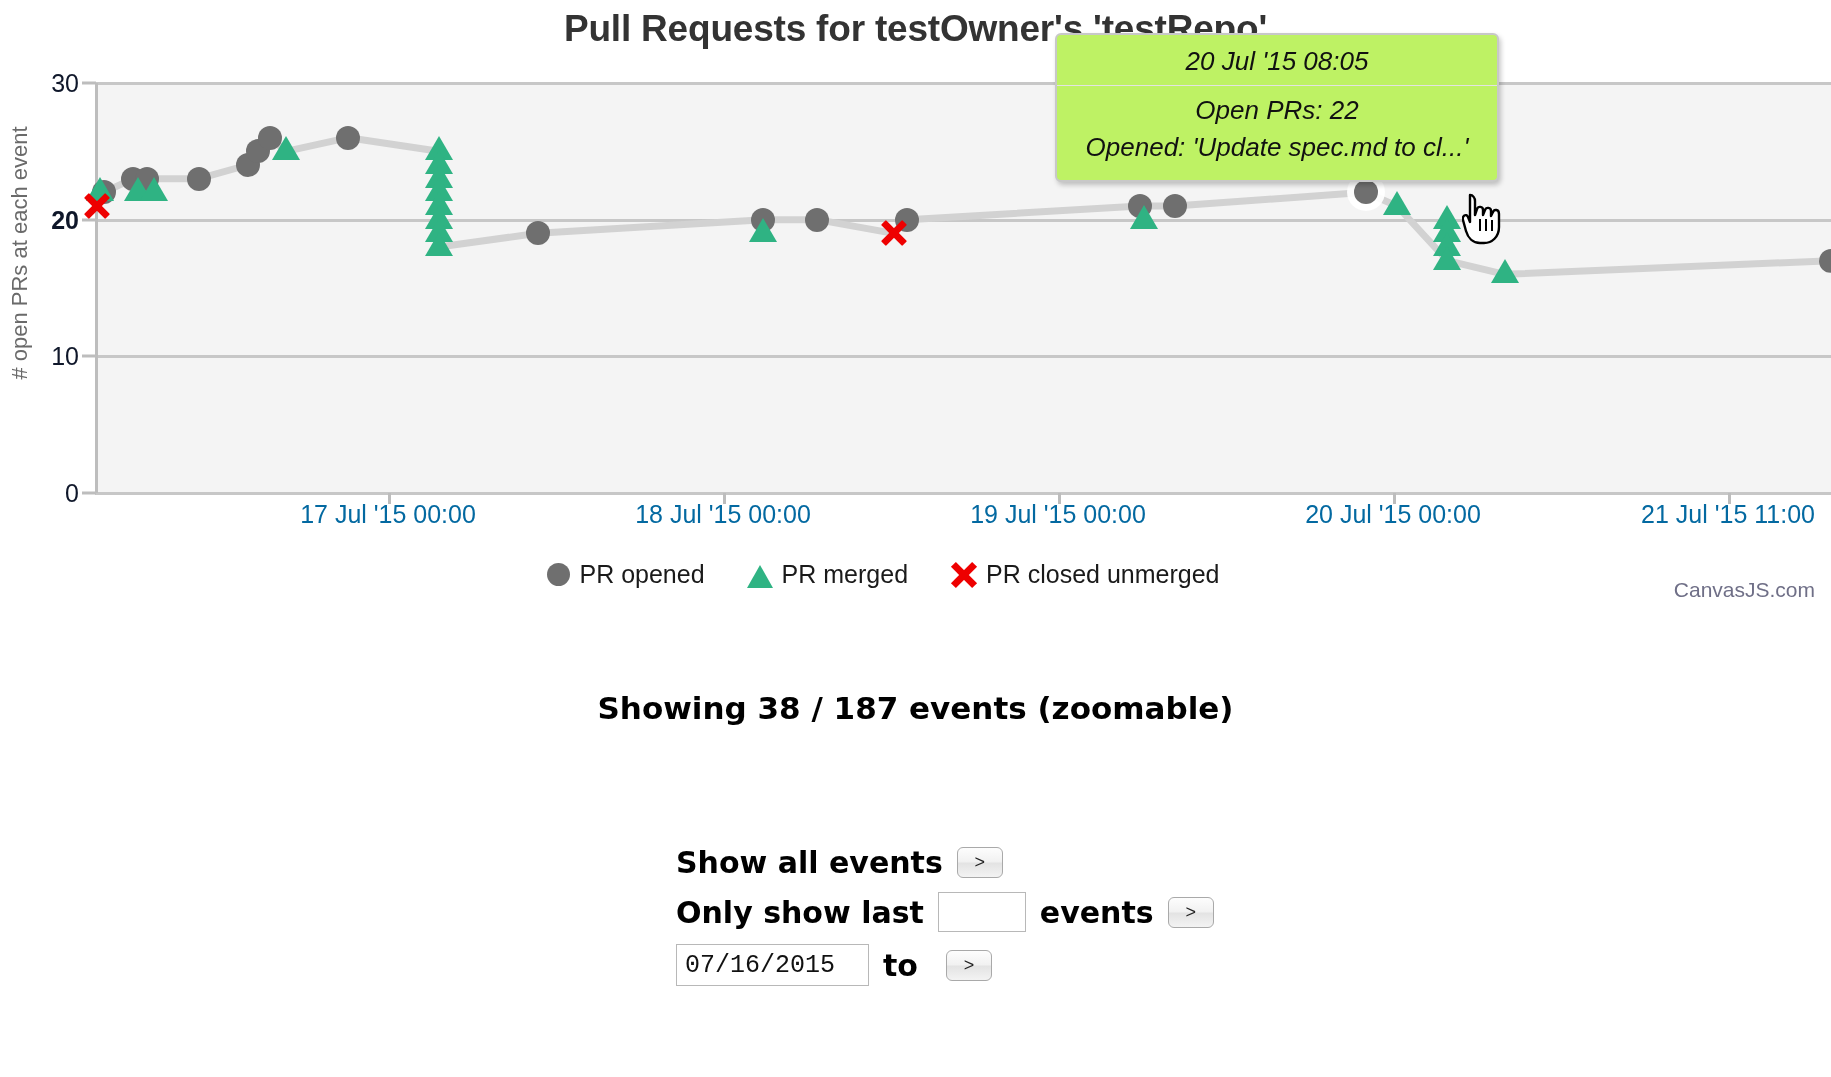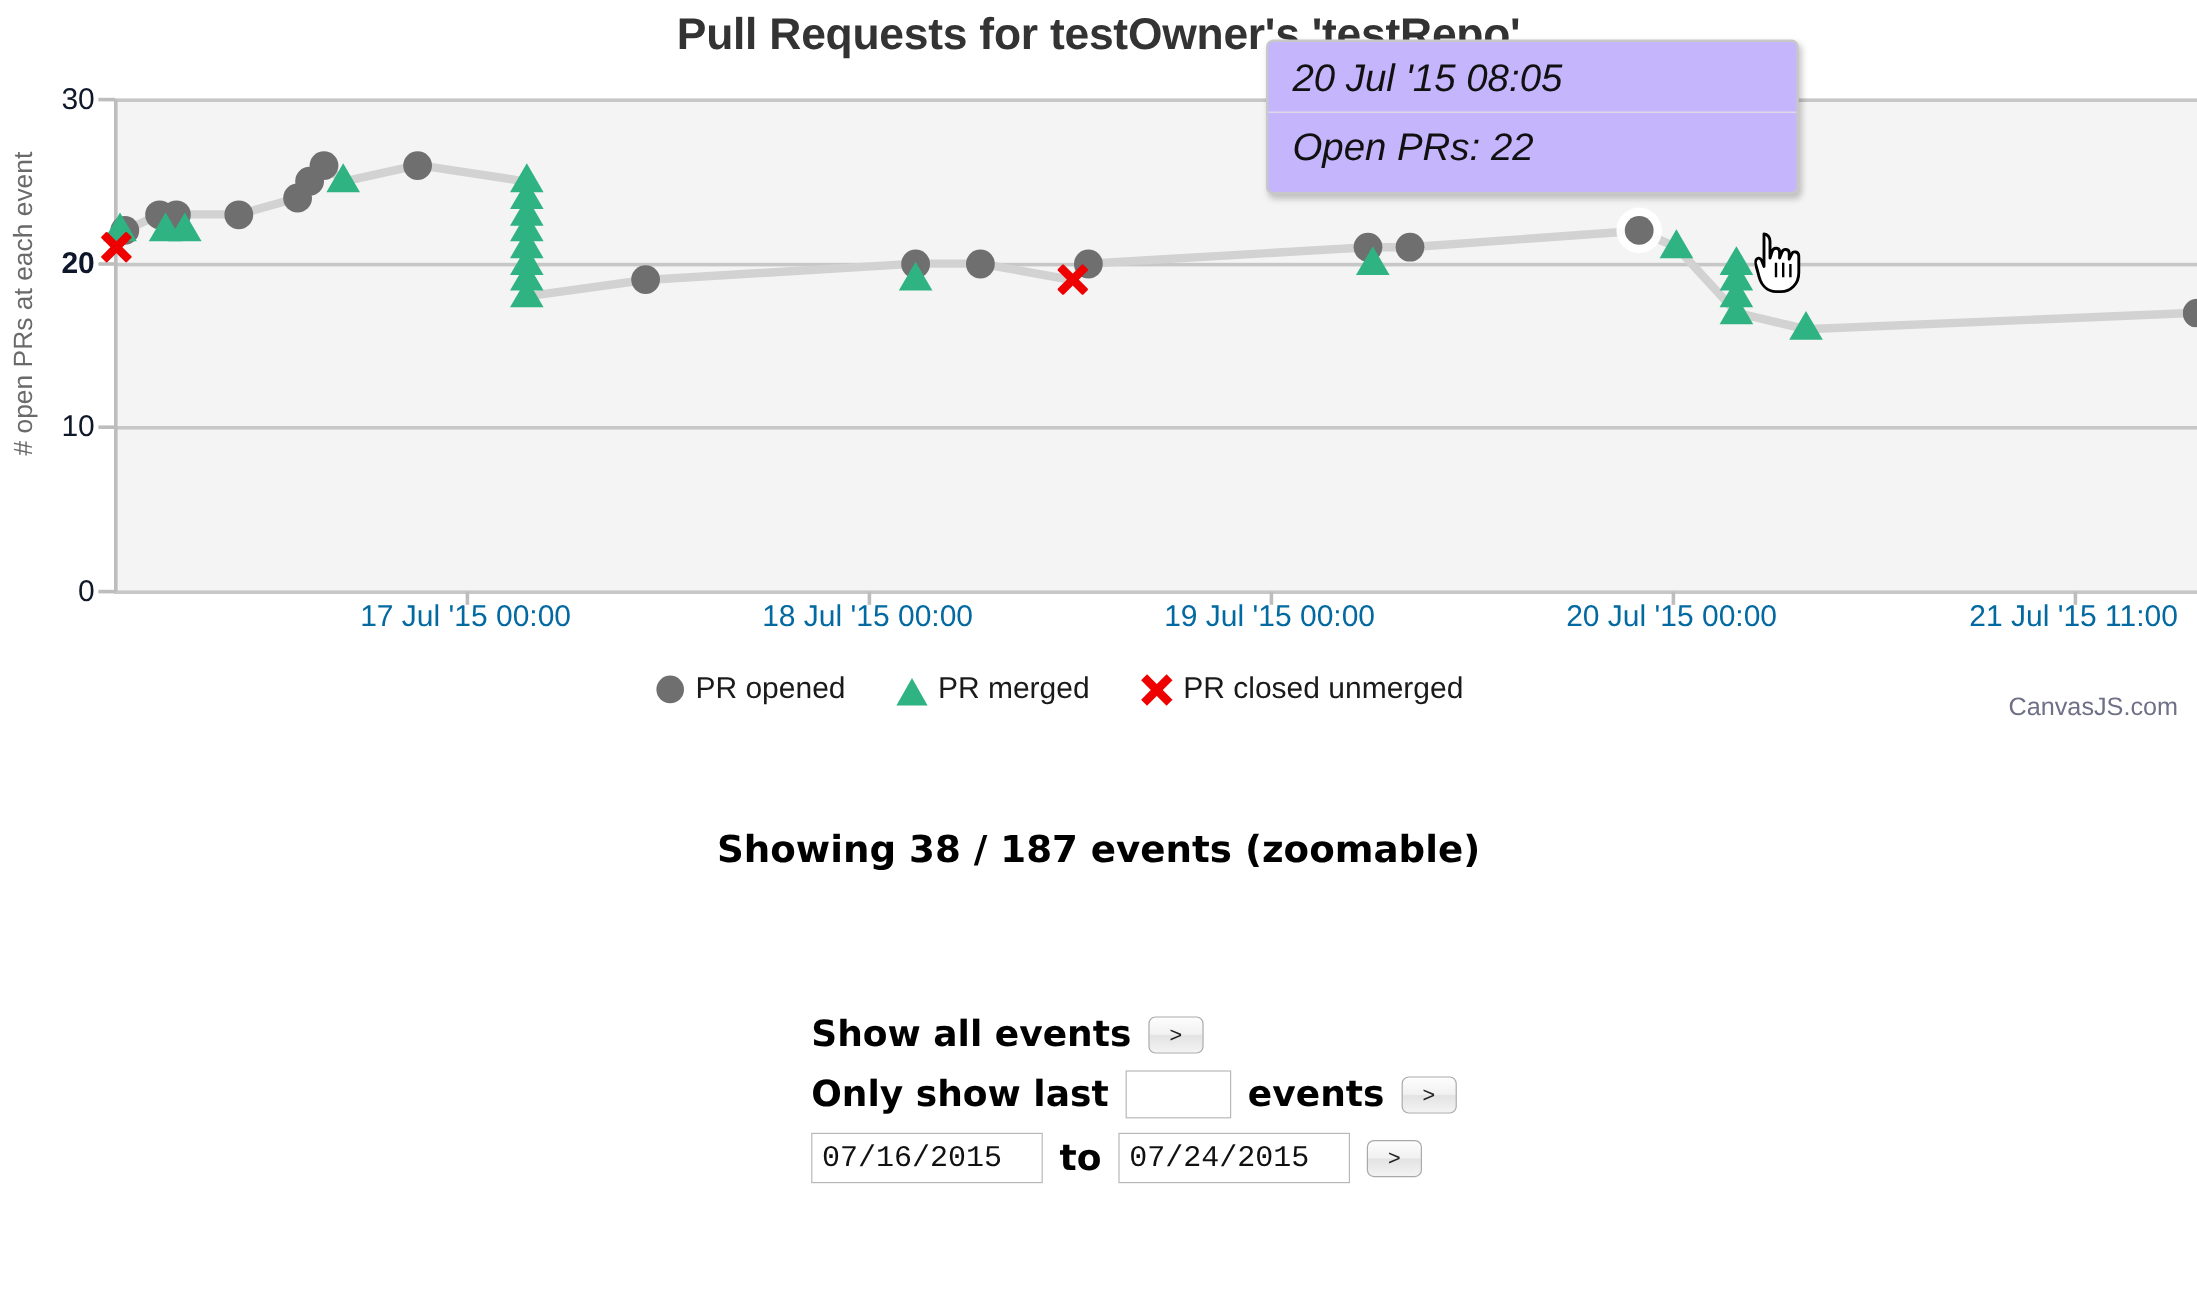--- a/index.html
+++ b/index.html
@@ -162,28 +162,28 @@
     overflow: visible;
     pointer-events: none;
   }
 
   
   #tooltip {
     position: absolute;
     left: 1055px;
     top: 33px;
     min-width: 400px;
-    background: #c4b5fd;
+    background: #bef264;
     border: 2px solid #c8c8c8;
     border-radius: 6px;
     box-shadow: 2px 3px 5px rgba(0,0,0,0.22);
     padding: 8px 20px 14px 20px;
-    text-align: left;
+    text-align: center;
     font-style: italic;
-    font-size: 32px;
+    font-size: 26px;
     color: #111111;
     line-height: 1.42;
     z-index: 40;
   }
   #tooltip .tt-sep {
     border-top: 1px solid #e3e3e3;
     margin: 5px -20px 6px -20px;
   }
 
   
@@ -392,20 +392,21 @@
         <div class="marker m-tri" style="left: 1447.34px; top: 260.667px;"></div>
         <div class="marker m-tri" style="left: 1504.63px; top: 274.333px;"></div>
         <div class="marker m-x" style="left: 96.736px; top: 206px;"></div>
         <div class="marker m-x" style="left: 893.56px; top: 233.333px;"></div>
       </div>
 
     <div id="tooltip">
       <div>20 Jul '15 08:05</div>
       <div class="tt-sep"></div>
       <div>Open PRs: 22</div>
+      <div>Opened: 'Update spec.md to cl...'</div>
     </div>
 
     <div id="cursor">
       <svg width="46" height="52" viewBox="0 0 46 52">
         <path d="M8,2 C11,2 13,5 13,8 L13,22 L15,16 C16,13 21,13 21,17 L21,22
                  L23,17 C24,14 29,14 29,18 L29,23 L31,19 C32,16 37,16 37,21
                  L37,34 C37,44 30,50 22,50 L18,50 C11,50 6,45 4,38 L1,27
                  C0,23 4,20 6,24 L8,29 Z" fill="#ffffff" stroke="#000000" stroke-width="2.4" stroke-linejoin="round"></path>
         <line x1="18" y1="26" x2="18" y2="38" stroke="#000" stroke-width="2"></line>
         <line x1="24" y1="26" x2="24" y2="38" stroke="#000" stroke-width="2"></line>
@@ -444,19 +445,18 @@
       <span>Only show last</span>
       <input class="num-input" type="text" value="" style="">
       <span>events</span>
       <button class="go-btn">&gt;</button>
     </div>
 
     <div class="ctl-row stacked">
       <div id="from-to-row">
         <input class="date-input" type="text" value="07/16/2015" style="">
         <span id="to-label">to</span>
-        <input class="date-input" type="text" value="07/24/2015" style="">
         <button class="go-btn">&gt;</button>
       </div>
     </div>
 
   </div>
 </div>
 
 </body></html>

